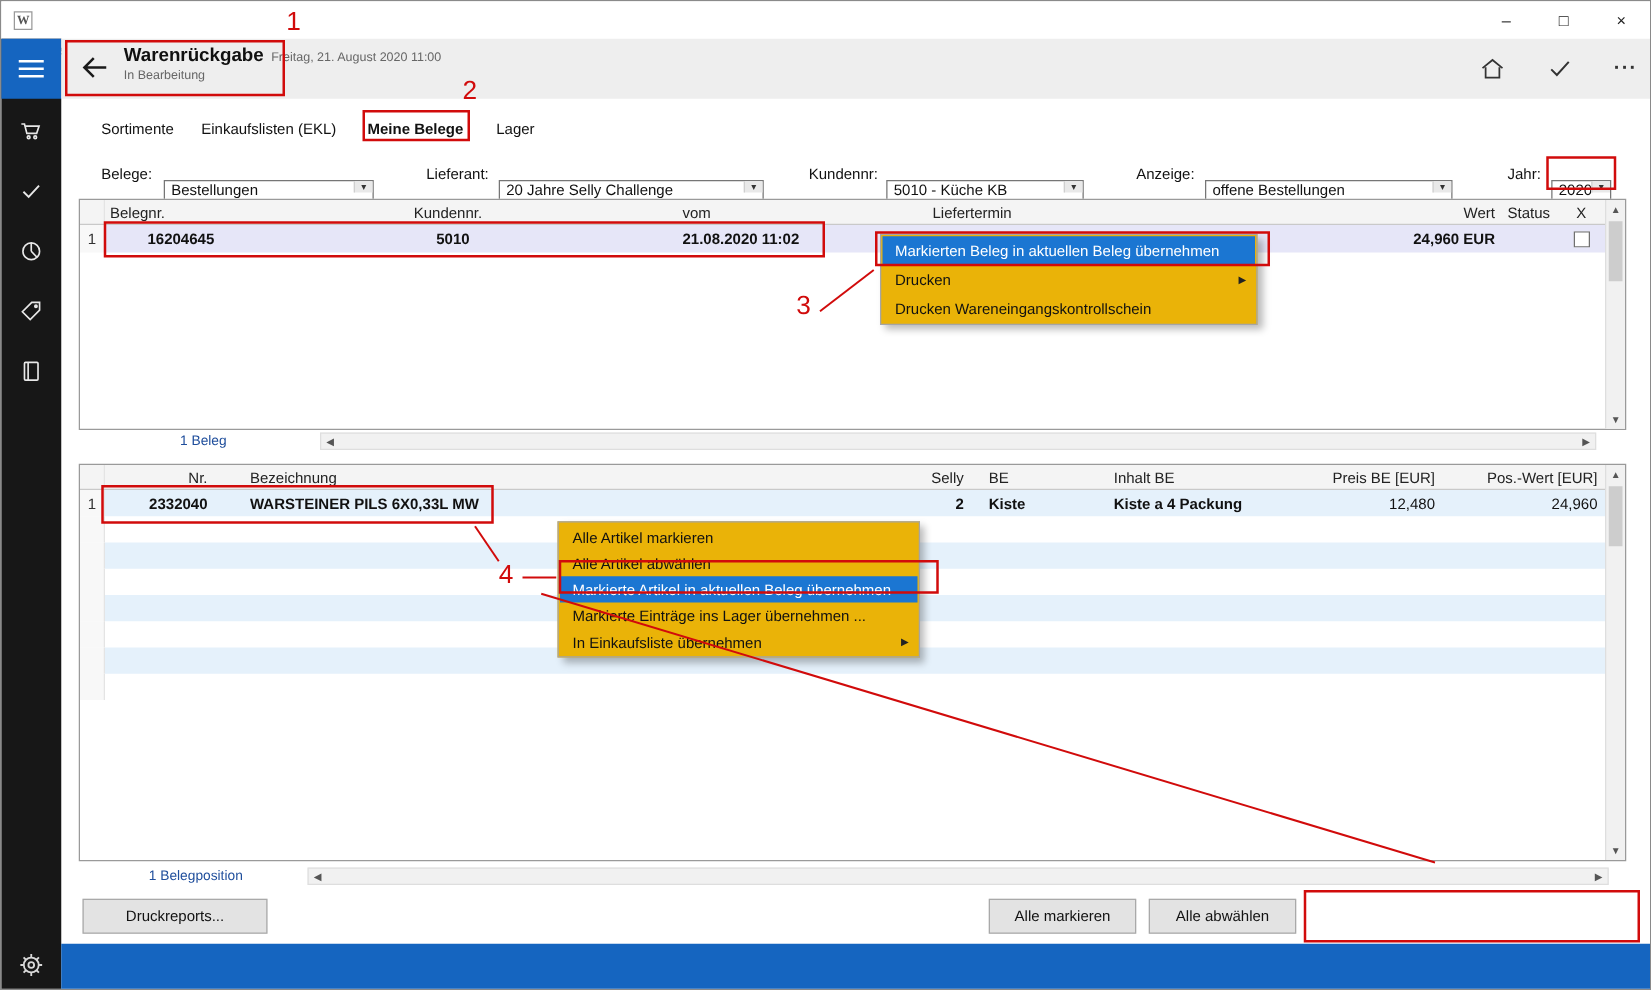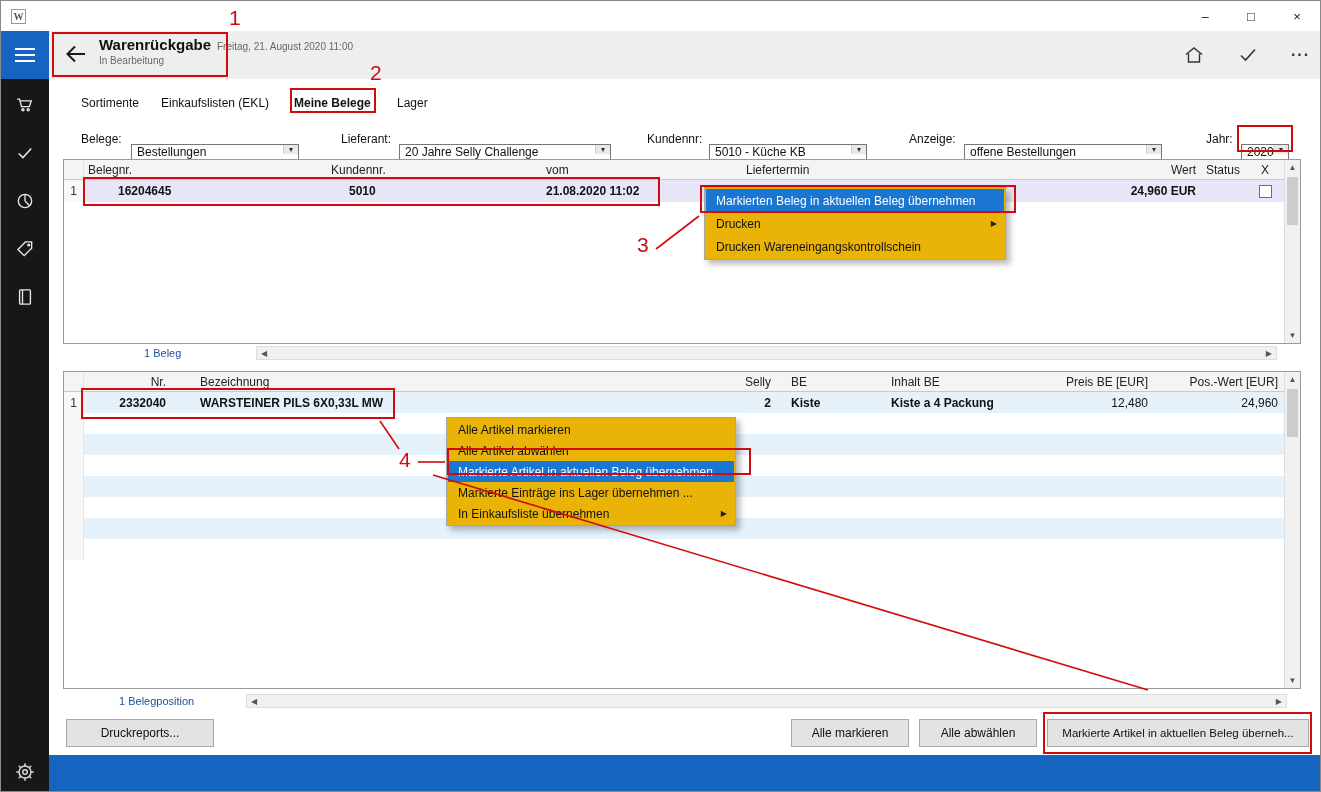--- a/index.html
+++ b/index.html
@@ -350,21 +350,20 @@
   </div>
   <div class="tfoot-label foot-lower">1 Belegposition</div>
   <div class="hscroll hs-lower">
     <span>◀</span>
     <span>▶</span>
   </div>
 
   <div class="btn btn-druck">Druckreports...</div>
   <div class="btn btn-mark">Alle markieren</div>
   <div class="btn btn-abw">Alle abwählen</div>
-  <div class="btn btn-ueber">Markierte Artikel in aktuellen Beleg überneh...</div>
 
   <div class="bluebar"></div>
 
   <div class="cmenu cmenu-docs">
     <div class="cmenu-item hl">
       <span>Markierten Beleg in aktuellen Beleg übernehmen</span>
     </div>
     <div class="cmenu-item">
       <span>Drucken</span>
       <span class="cmenu-sub">▶</span>

